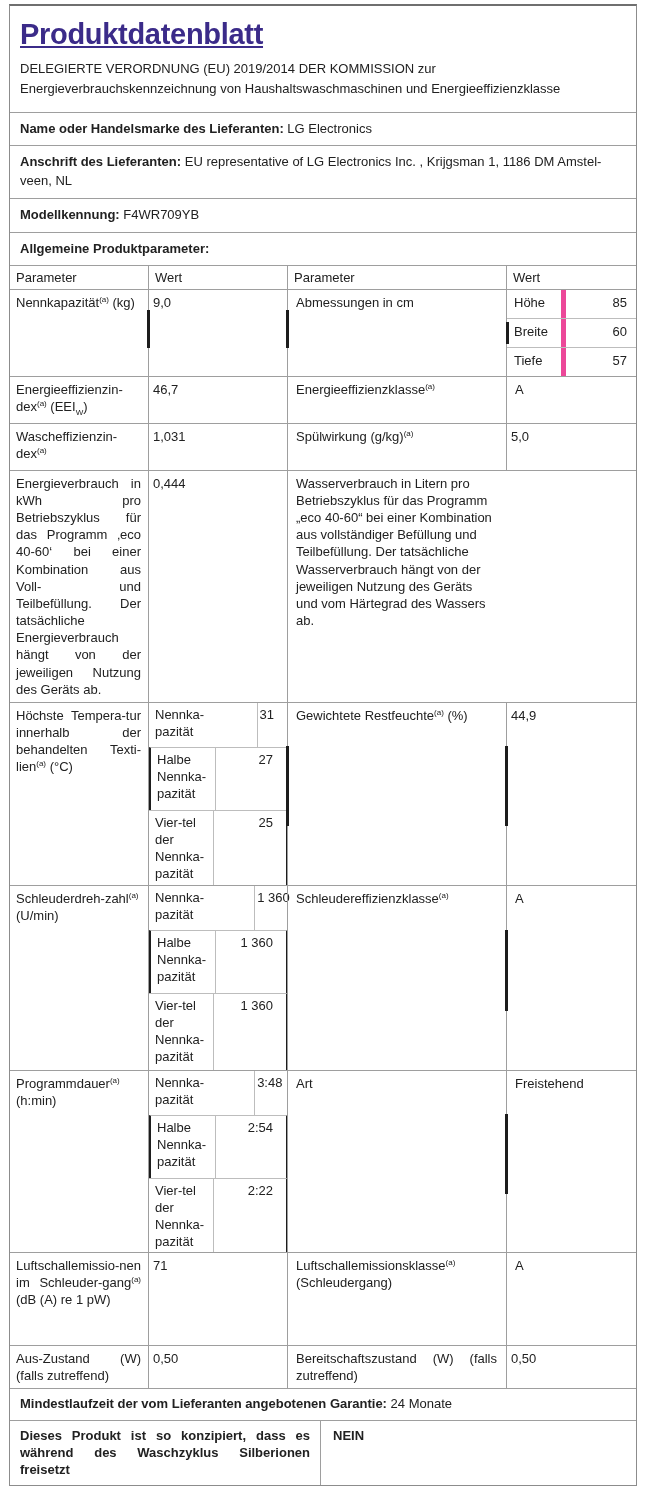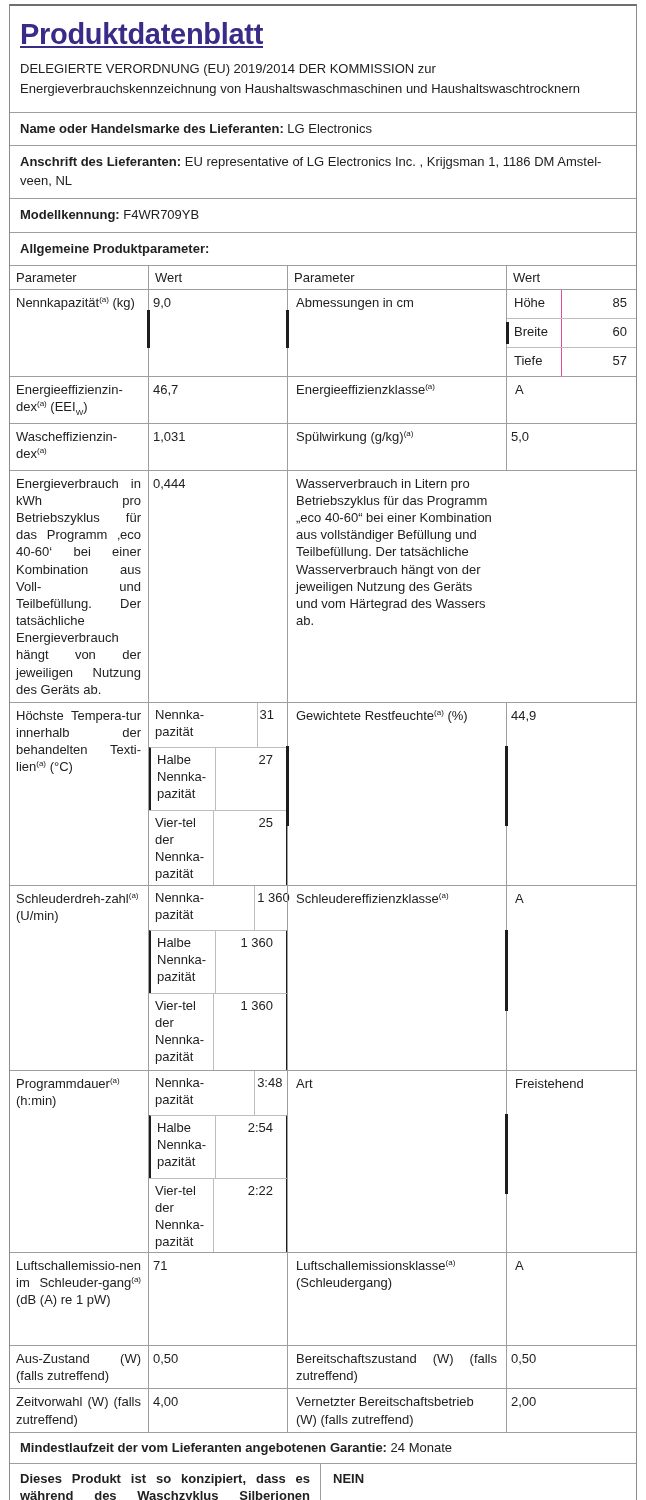--- a/index.html
+++ b/index.html
@@ -48,21 +48,21 @@
               overflow-wrap:break-word; }
   .subval { flex:1; border-left:1px solid #bdbdbd; text-align:right;
             padding:3px 13px 0 2px; white-space:nowrap; }
   .sub.halbe { border-left:2px solid #1d1d1d; border-right:2px solid #1d1d1d; margin-right:-1px; }
   .sub.viertel { border-right:2px solid #1d1d1d; margin-right:-1px; }
 
   
   .dimrow { display:flex; border-top:1px solid #bdbdbd; min-height:28px; position:relative;justify-content:space-between; }
   .dimrow.firstdim { border-top:none; }
   .dimlabel { width:54px; box-sizing:border-box; padding:4px 0 0 7px; }
-  .dimval { flex:1; border-left:1px solid #ec4899; text-align:right; padding:4px 9px 0 0; }
+  .dimval { flex:1; border-left:5px solid #ec4899; text-align:right; padding:4px 9px 0 0; }
 
   
   .tick::before { content:""; position:absolute; left:-2px; top:24%;
                   width:3px; height:44%; background:#1d1d1d; }
   .dimtick::before { content:""; position:absolute; left:-1px; top:10%;
                      width:3px; height:80%; background:#1d1d1d; }
 
   
   .r-capacity { min-height:86px; }
   .r-eei, .r-wash { min-height:46px; }
@@ -90,21 +90,21 @@
 </style>
 </head>
 <body>
 
 <div class="doc">
 
   <div class="block first">
     <div class="title">Produktdatenblatt</div>
     <div class="reg">
       <span>DELEGIERTE VERORDNUNG (EU) 2019/2014 DER KOMMISSION zur</span><br>
-      <span>Energieverbrauchskennzeichnung von Haushaltswaschmaschinen und Haushaltswaschtrocknern</span>
+      <span>Energieverbrauchskennzeichnung von Haushaltswaschmaschinen und Energieeffizienzklasse</span>
     </div>
   </div>
 
   <div class="block hrow">
     <span class="lab">Name oder Handelsmarke des Lieferanten:</span>
     <span class="v">LG Electronics</span>
   </div>
 
   <div class="block hrow addr">
     <span class="lab">Anschrift des Lieferanten:</span>
@@ -261,30 +261,20 @@
     <div class="c1">Aus-Zustand (W) (falls zutreffend)</div>
     <div class="c2">
       <div class="val">0,50</div>
     </div>
     <div class="c3 para">Bereitschaftszustand (W) (falls zutreffend)</div>
     <div class="c4">
       <div class="val">0,50</div>
     </div>
   </div>
 
-  <div class="trow r-delay">
-    <div class="c1">Zeitvorwahl (W) (falls zutreffend)</div>
-    <div class="c2">
-      <div class="val">4,00</div>
-    </div>
-    <div class="c3 para-l">Vernetzter Bereitschaftsbetrieb (W) (falls zutreffend)</div>
-    <div class="c4">
-      <div class="val">2,00</div>
-    </div>
-  </div>
 
   <div class="frow">
     <span class="b">Mindestlaufzeit der vom Lieferanten angebotenen Garantie:</span>
     <span>24 Monate</span>
   </div>
 
   <div class="frow silver">
     <div class="sl">Dieses Produkt ist so konzipiert, dass es während des Waschzyklus Silberionen freisetzt</div>
     <div class="sv">NEIN</div>
   </div>

